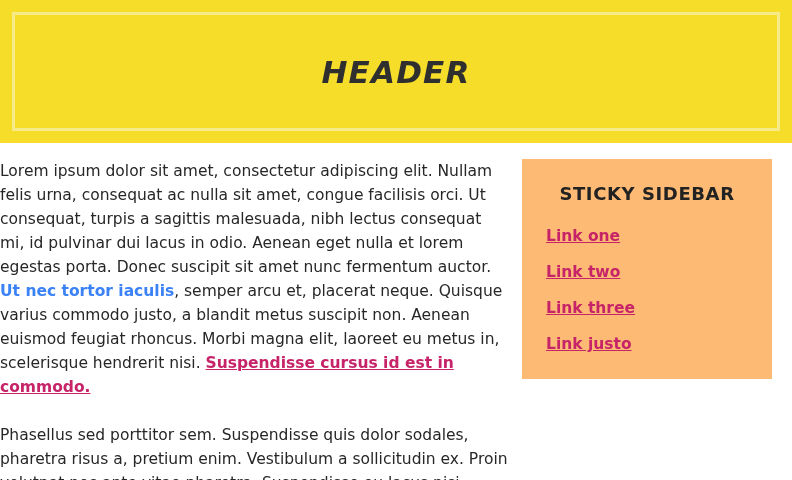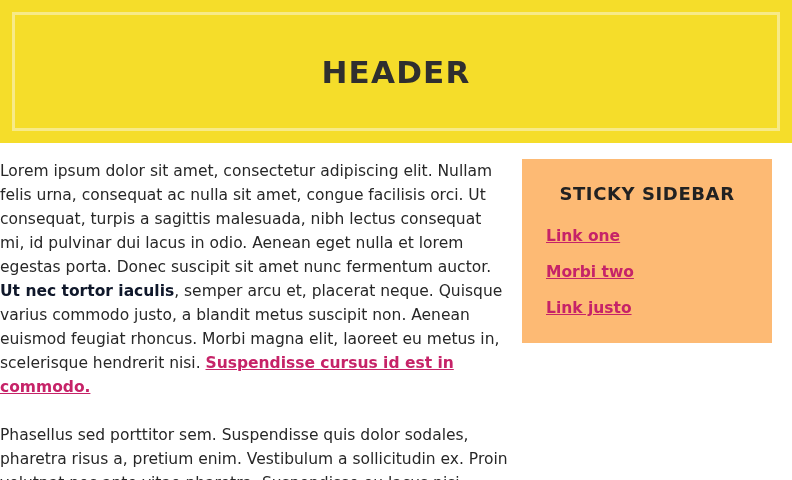--- a/index.html
+++ b/index.html
@@ -34,20 +34,21 @@
     align-items: center;
     justify-content: center;
   }
   .header-title {
     font-size: 31px;
     font-weight: bold;
     letter-spacing: 1.2px;
     color: #2f2f2f;
     text-transform: uppercase;
     font-family: "DejaVu Sans", "Liberation Sans", sans-serif;
+    font-style: italic;
   }
 
   
   .content-wrap {
     display: flex;
     align-items: flex-start;
     padding: 0;
   }
 
   .main-col {
@@ -59,21 +60,21 @@
     margin: 0 0 24px 0;
     font-size: 15.5px;
     line-height: 24px;
     color: #272727;
   }
 
   .main-col p:last-child { margin-bottom: 0; }
 
   .main-col strong {
     font-weight: bold;
-    color: #0f172a;
+    color: #3b82f6;
   }
 
   .inline-link {
     color: #c62368;
     font-weight: bold;
     text-decoration: underline;
     cursor: pointer;
   }
 
   
@@ -137,21 +138,24 @@
     </main>
 
     <div class="sidebar-col">
       <aside class="sidebar">
         <h2 class="sidebar-title">Sticky sidebar</h2>
         <ul class="sidebar-links">
           <li>
             <a class="sidebar-link">Link one</a>
           </li>
           <li>
-            <a class="sidebar-link">Morbi two</a>
+            <a class="sidebar-link">Link two</a>
+          </li>
+          <li>
+            <a class="sidebar-link">Link three</a>
           </li>
           <li>
             <a class="sidebar-link">Link justo</a>
           </li>
         </ul>
       </aside>
     </div>
 
   </div>
 </div>

